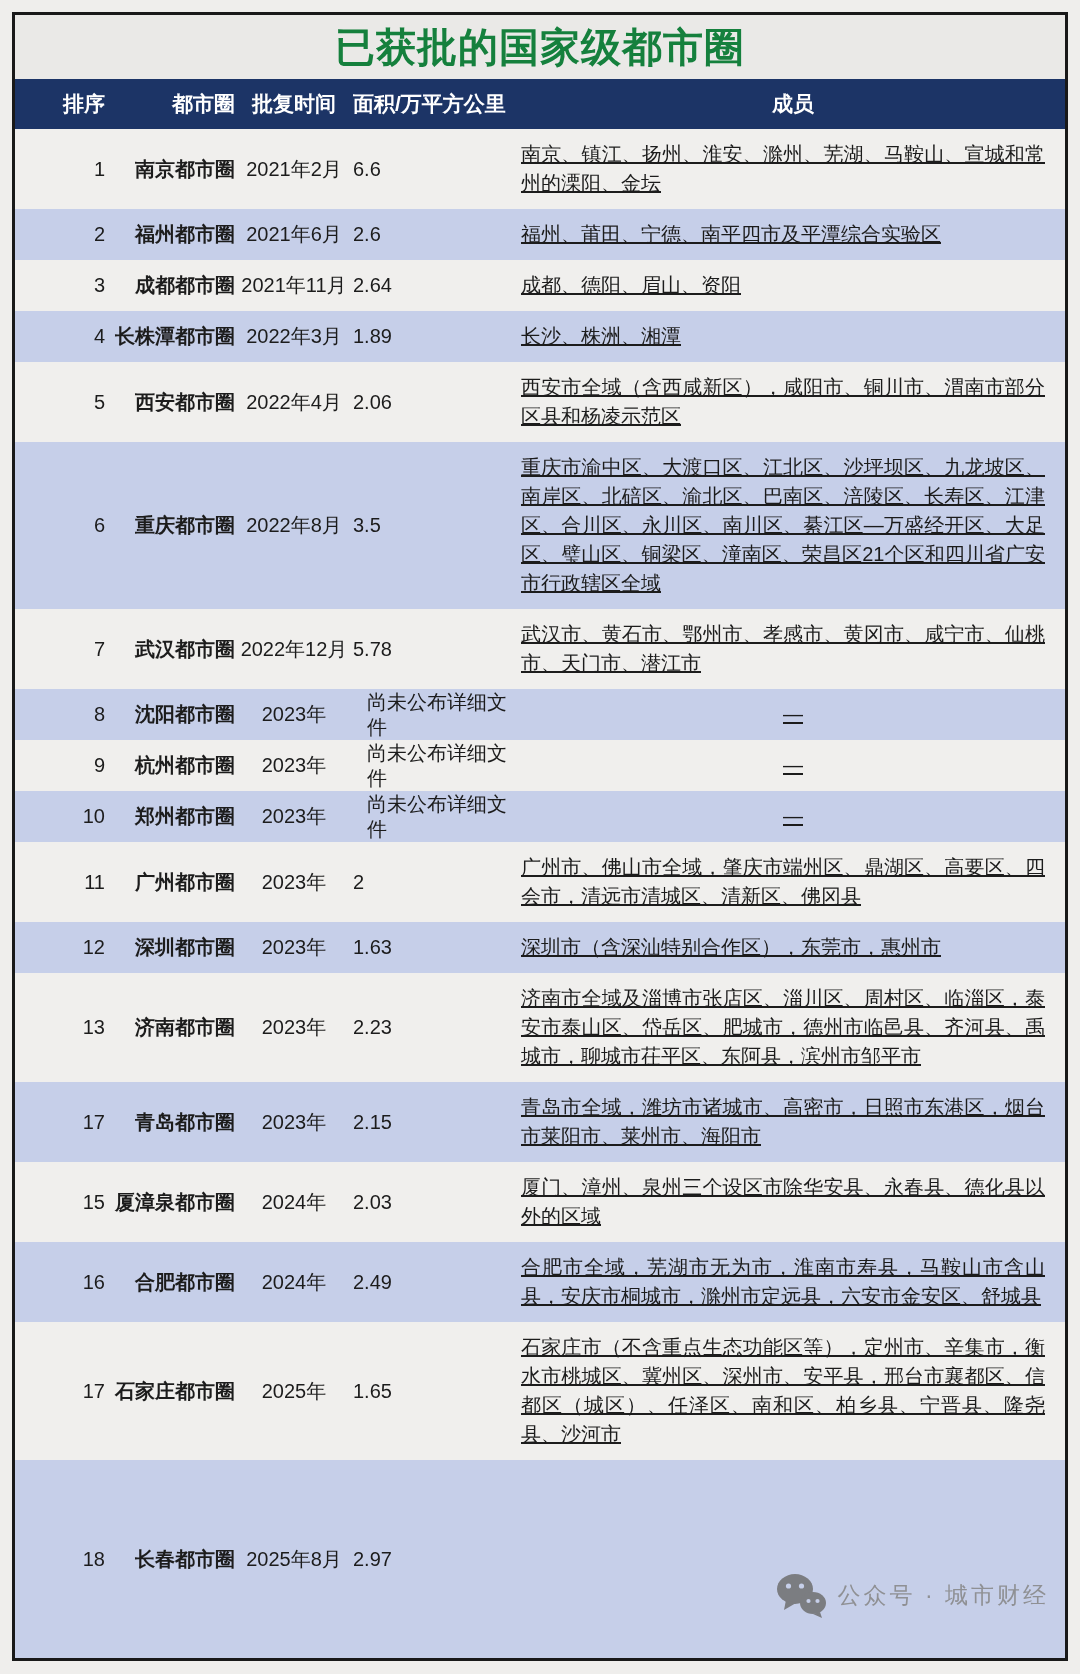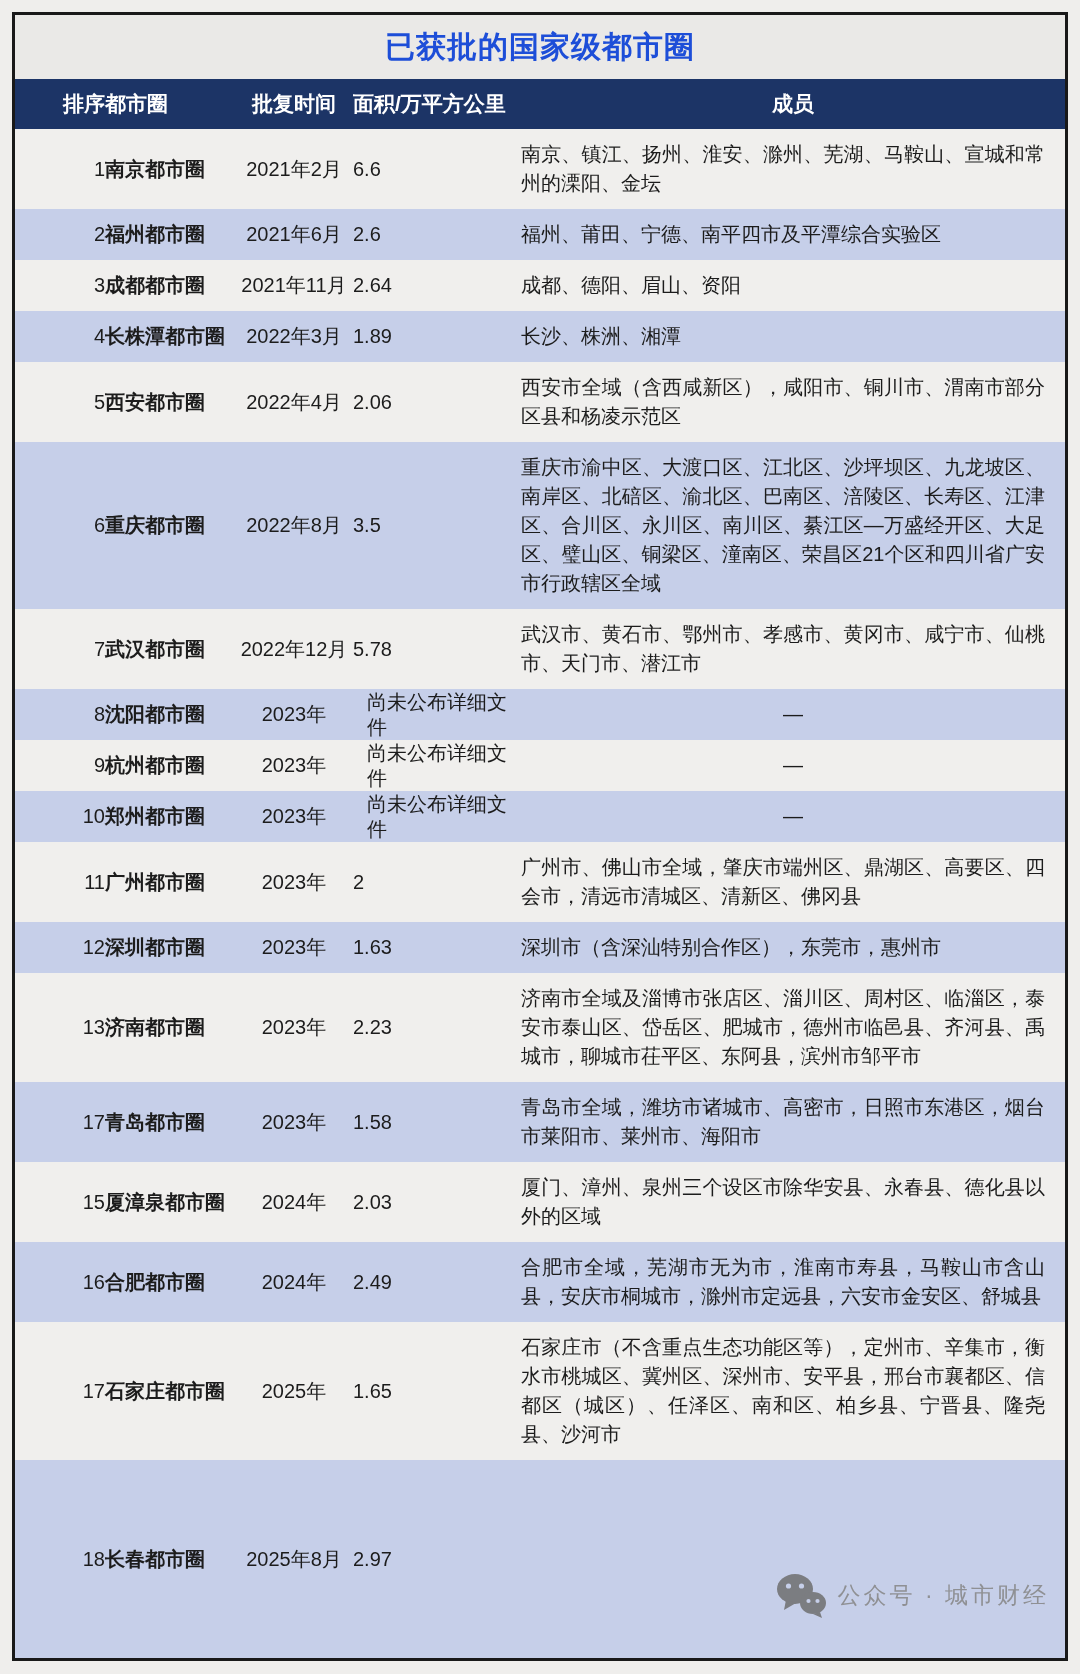--- a/index.html
+++ b/index.html
@@ -23,24 +23,24 @@
     flex-direction: column;
   }
   .title-band {
     height: 64px;
     background: #eae9e7;
     display: flex; align-items: center; justify-content: center;
     flex: 0 0 auto;
   }
   .title-band h1 {
     margin: 0;
-    font-size: 30px;
+    font-size: 40px;
     font-weight: bold;
     letter-spacing: 1px;
-    color: #1d4ed8;
+    color: #15803d;
   }
   .thead {
     display: flex;
     align-items: center;
     height: 50px;
     background: #1c3466;
     color: #ffffff;
     font-weight: bold;
     font-size: 21px;
     flex: 0 0 auto;
@@ -54,30 +54,31 @@
     display: flex;
     align-items: center;
     min-height: 50px;
     font-size: 20px;
     background: #f0efed;
   }
   .row.alt { background: #c6cfe9; }
   .tbody .row:last-child { flex: 1; }
   .cell { flex: 0 0 auto; }
   .c-rank    { width: 70px;  text-align: right; margin-left: 20px; }
-  .c-name    { width: 130px; text-align: left; font-weight: bold; }
+  .c-name    { width: 130px; text-align: right; font-weight: bold; }
   .c-date    { width: 118px; text-align: center; }
   .c-area    { width: 168px; text-align: left; }
   .c-area.tight { line-height: 25px; padding: 0 14px; }
   .c-members {
     flex: 1 1 auto;
     text-align: justify;
     word-break: break-all;
     line-height: 29px;
     padding: 11px 20px 11px 0;
+    text-decoration: underline;
   }
   .c-members.dash { text-align: center; padding-right: 0; }
   .h-members { flex: 1 1 auto; text-align: center; }
   .watermark {
     position: absolute;
     right: 16px; bottom: 40px;
     display: flex;
     align-items: center;
     gap: 10px;
     color: #868686;
@@ -194,21 +195,21 @@
         <div class="cell c-rank">13</div>
         <div class="cell c-name">济南都市圈</div>
         <div class="cell c-date">2023年</div>
         <div class="cell c-area">2.23</div>
         <div class="cell c-members">济南市全域及淄博市张店区、淄川区、周村区、临淄区，泰安市泰山区、岱岳区、肥城市，德州市临邑县、齐河县、禹城市，聊城市茌平区、东阿县，滨州市邹平市</div>
       </div>
       <div class="row alt">
         <div class="cell c-rank">17</div>
         <div class="cell c-name">青岛都市圈</div>
         <div class="cell c-date">2023年</div>
-        <div class="cell c-area">1.58</div>
+        <div class="cell c-area">2.15</div>
         <div class="cell c-members">青岛市全域，潍坊市诸城市、高密市，日照市东港区，烟台市莱阳市、莱州市、海阳市</div>
       </div>
       <div class="row">
         <div class="cell c-rank">15</div>
         <div class="cell c-name">厦漳泉都市圈</div>
         <div class="cell c-date">2024年</div>
         <div class="cell c-area">2.03</div>
         <div class="cell c-members">厦门、漳州、泉州三个设区市除华安县、永春县、德化县以外的区域</div>
       </div>
       <div class="row alt">

